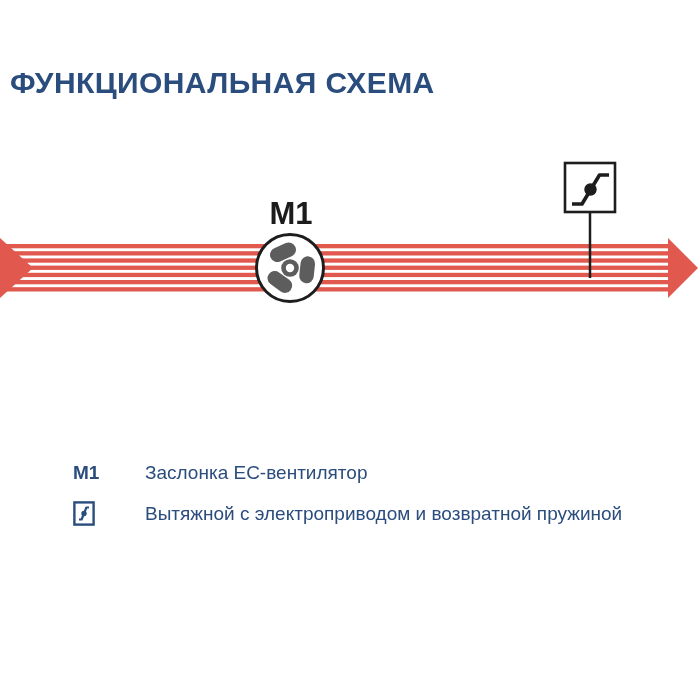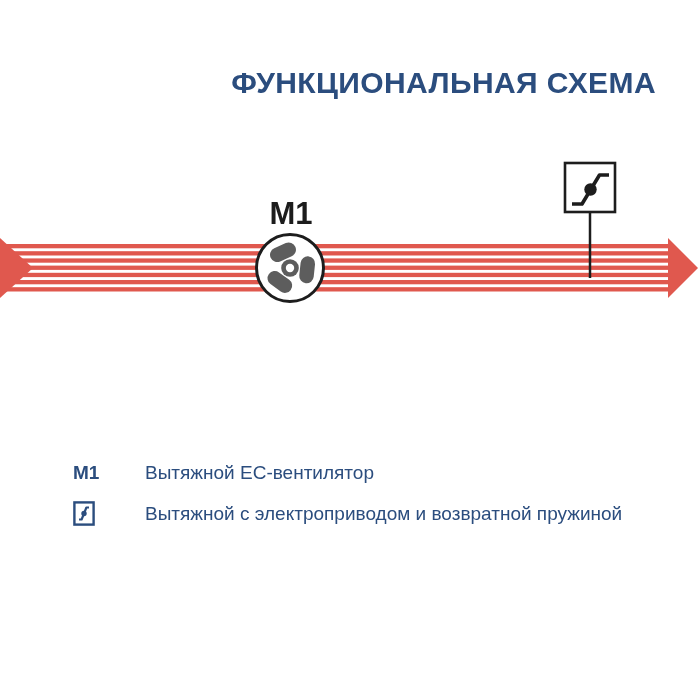--- a/index.html
+++ b/index.html
@@ -14,23 +14,23 @@
   }
   .stage {
     position: relative;
     width: 700px;
     height: 700px;
     background: #ffffff;
   }
   .page-title {
     position: absolute;
     top: 66px;
-    left: 0;
+    left: 10px;
     width: 656px;
-    text-align: right;
+    text-align: left;
     font-size: 30px;
     line-height: 34px;
     font-weight: 700;
     letter-spacing: 0.4px;
     color: #2b4d7e;
   }
   #diagram {
     position: absolute;
     top: 0;
     left: 0;
@@ -120,21 +120,21 @@
       </g>
     </g>
   </svg>
 
   <div class="legend">
 
     <div class="legend-row">
       <div class="legend-key-col">
         <span class="legend-key">M1</span>
       </div>
-      <span class="legend-desc">Вытяжной EC-вентилятор</span>
+      <span class="legend-desc">Заслонка EC-вентилятор</span>
     </div>
 
     <div class="legend-row">
       <div class="legend-key-col">
         <svg width="22" height="25" viewBox="0 0 22 25">
           <rect x="1.4" y="1.4" width="19.2" height="22.2" fill="#ffffff" stroke="#2b4d7e" stroke-width="2.4"></rect>
           <path d="M 6 18.5 L 8.6 18.5 L 13.4 6.5 L 16 6.5" fill="none" stroke="#2b4d7e" stroke-width="2.2" stroke-linejoin="round"></path>
           <circle cx="11" cy="12.5" r="2.7" fill="#2b4d7e"></circle>
         </svg>
       </div>

